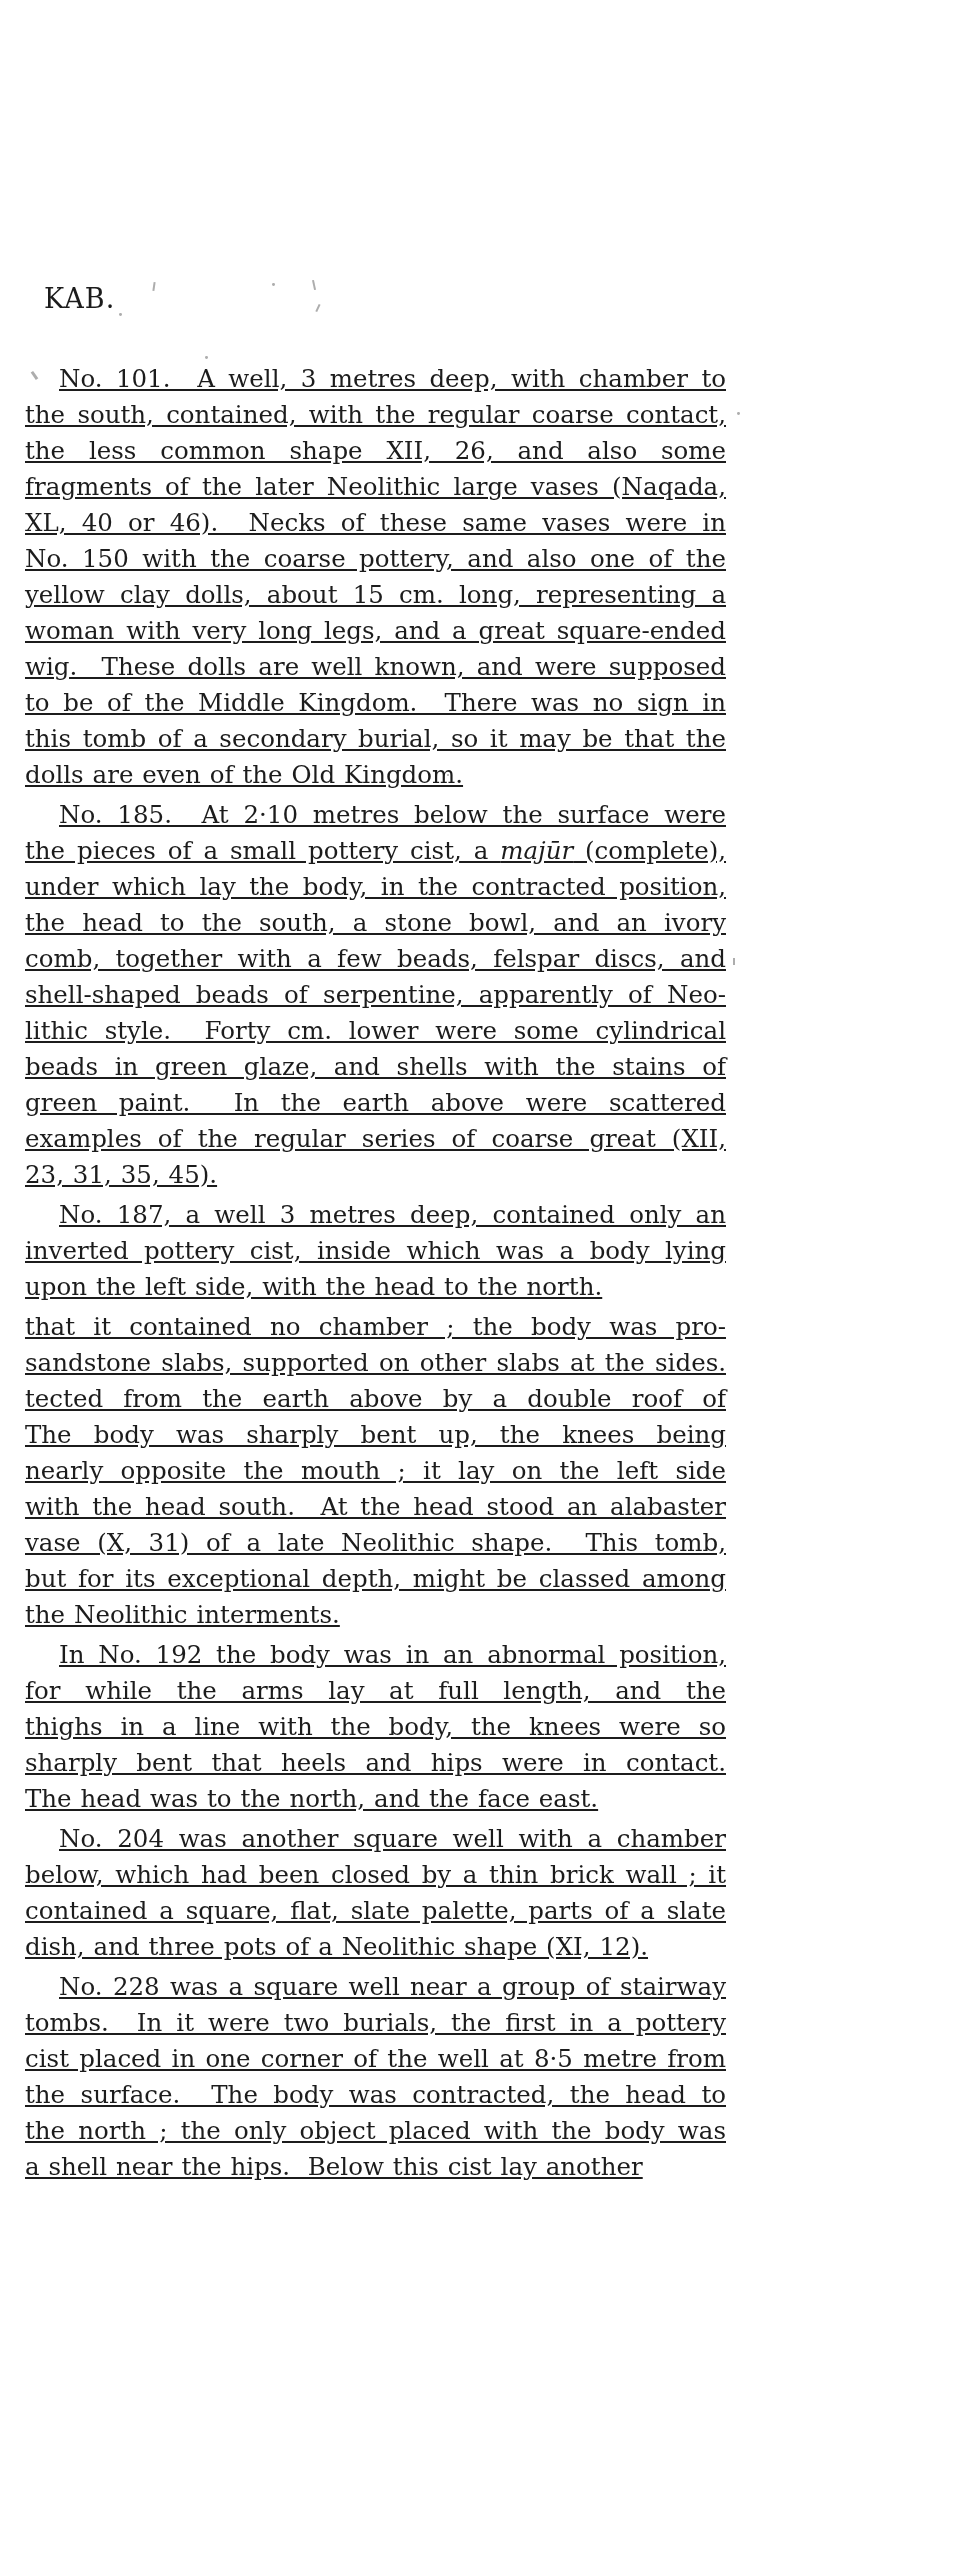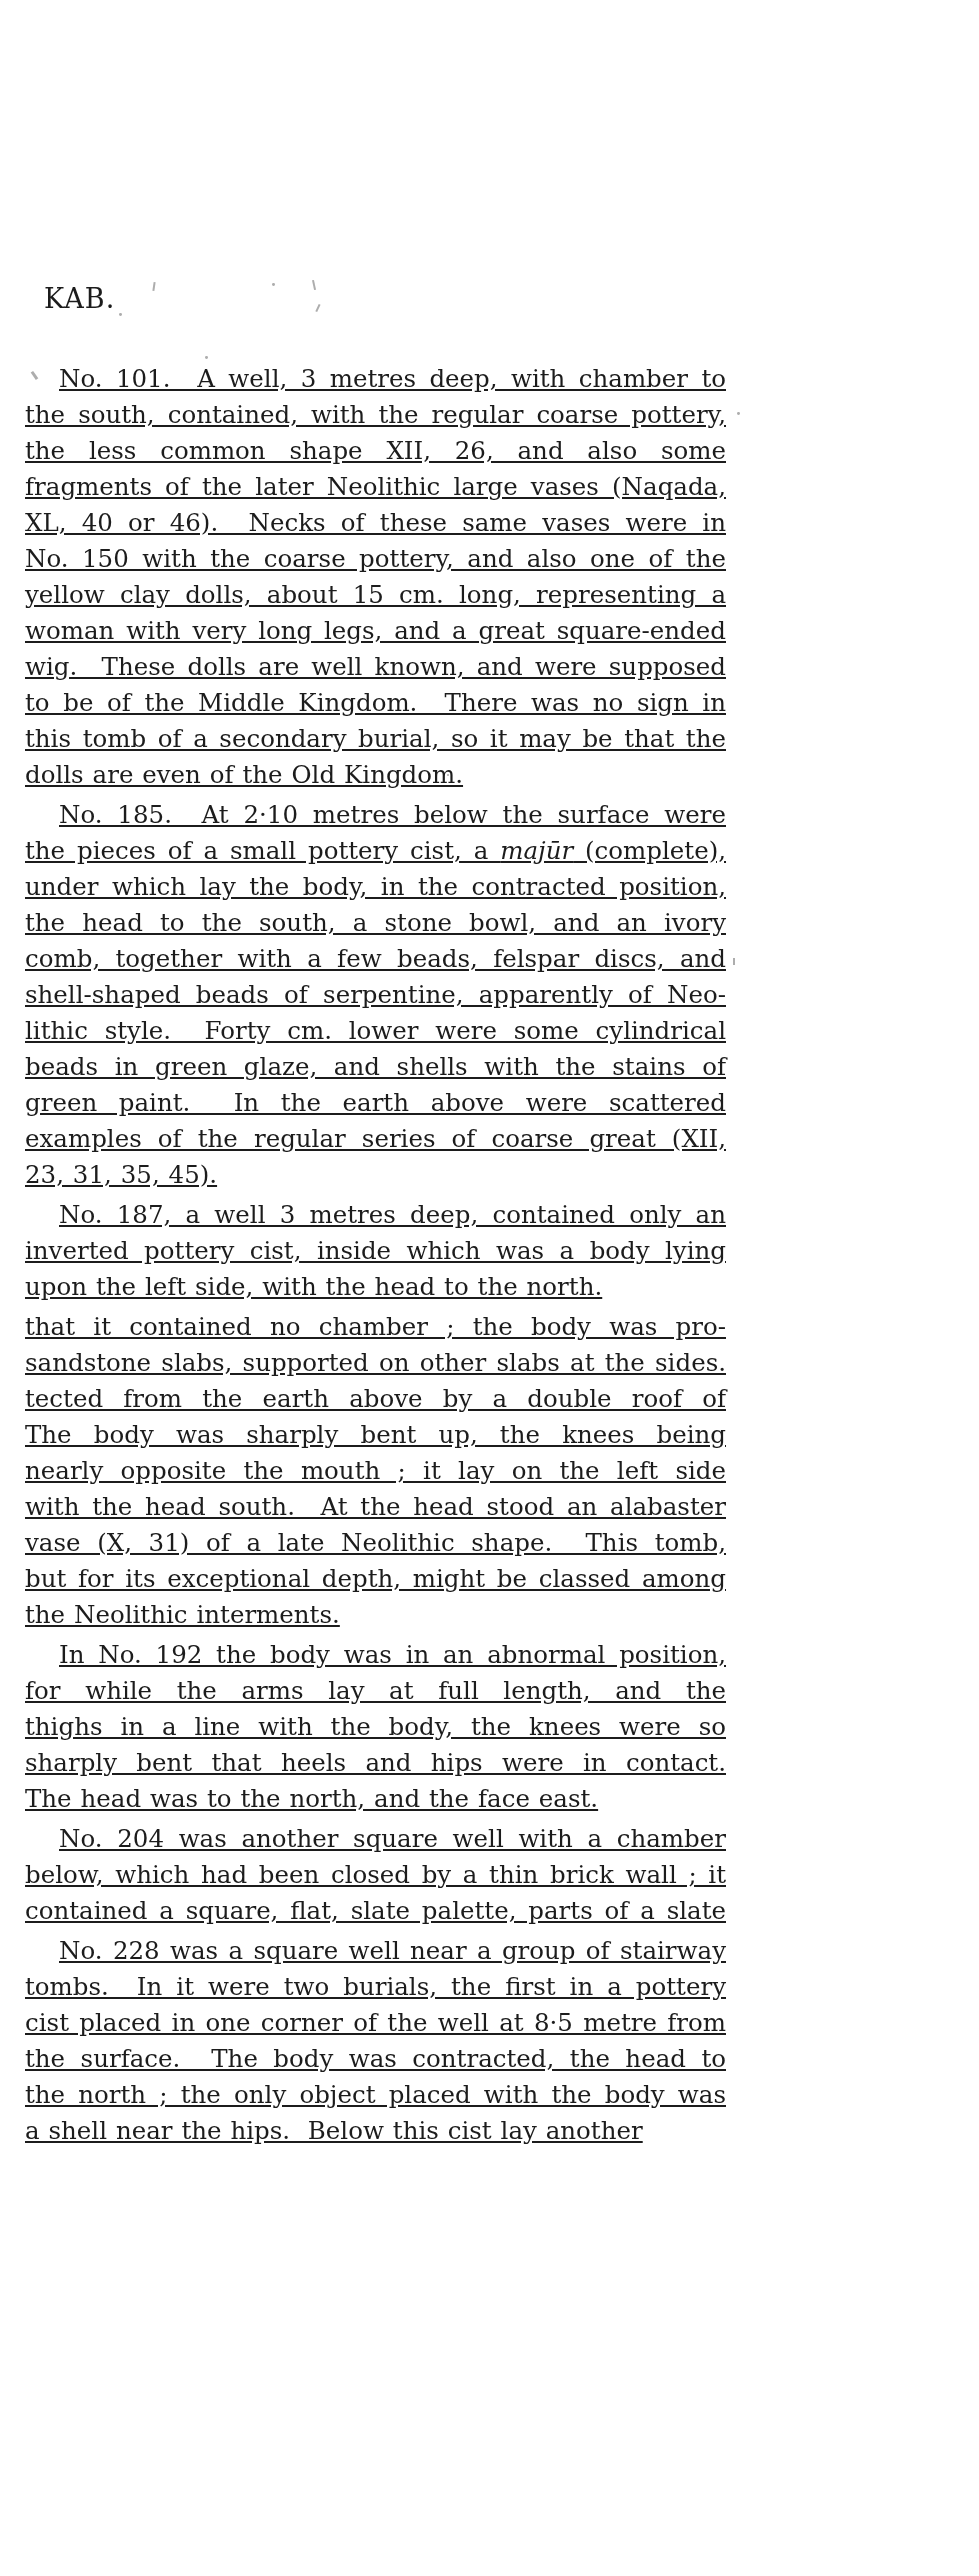--- a/index.html
+++ b/index.html
@@ -66,21 +66,21 @@
   }
 </style>
 </head>
 <body>
 
 <div id="page">
   <div id="running-head">KAB.</div>
   <div id="body-text">
       <div class="paragraph">
         <div class="text-line para-first">No. 101.  A well, 3 metres deep, with chamber to</div>
-        <div class="text-line">the south, contained, with the regular coarse pottery,</div>
+        <div class="text-line">the south, contained, with the regular coarse contact,</div>
         <div class="text-line">the less common shape XII, 26, and also some</div>
         <div class="text-line">fragments of the later Neolithic large vases (Naqada,</div>
         <div class="text-line">XL, 40 or 46).  Necks of these same vases were in</div>
         <div class="text-line">No. 150 with the coarse pottery, and also one of the</div>
         <div class="text-line">yellow clay dolls, about 15 cm. long, representing a</div>
         <div class="text-line">woman with very long legs, and a great square-ended</div>
         <div class="text-line">wig.  These dolls are well known, and were supposed</div>
         <div class="text-line">to be of the Middle Kingdom.  There was no sign in</div>
         <div class="text-line">this tomb of a secondary burial, so it may be that the</div>
         <div class="text-line para-last">dolls are even of the Old Kingdom.</div>
@@ -118,20 +118,21 @@
         <div class="text-line para-first">In No. 192 the body was in an abnormal position,</div>
         <div class="text-line">for while the arms lay at full length, and the</div>
         <div class="text-line">thighs in a line with the body, the knees were so</div>
         <div class="text-line">sharply bent that heels and hips were in contact.</div>
         <div class="text-line para-last">The head was to the north, and the face east.</div>
       </div>
       <div class="paragraph">
         <div class="text-line para-first">No. 204 was another square well with a chamber</div>
         <div class="text-line">below, which had been closed by a thin brick wall ; it</div>
         <div class="text-line">contained a square, flat, slate palette, parts of a slate</div>
+        <div class="text-line para-last">dish, and three pots of a Neolithic shape (XI, 12).</div>
       </div>
       <div class="paragraph">
         <div class="text-line para-first">No. 228 was a square well near a group of stairway</div>
         <div class="text-line">tombs.  In it were two burials, the first in a pottery</div>
         <div class="text-line">cist placed in one corner of the well at 8·5 metre from</div>
         <div class="text-line">the surface.  The body was contracted, the head to</div>
         <div class="text-line">the north ; the only object placed with the body was</div>
         <div class="text-line para-last">a shell near the hips.  Below this cist lay another</div>
       </div>
     </div>

